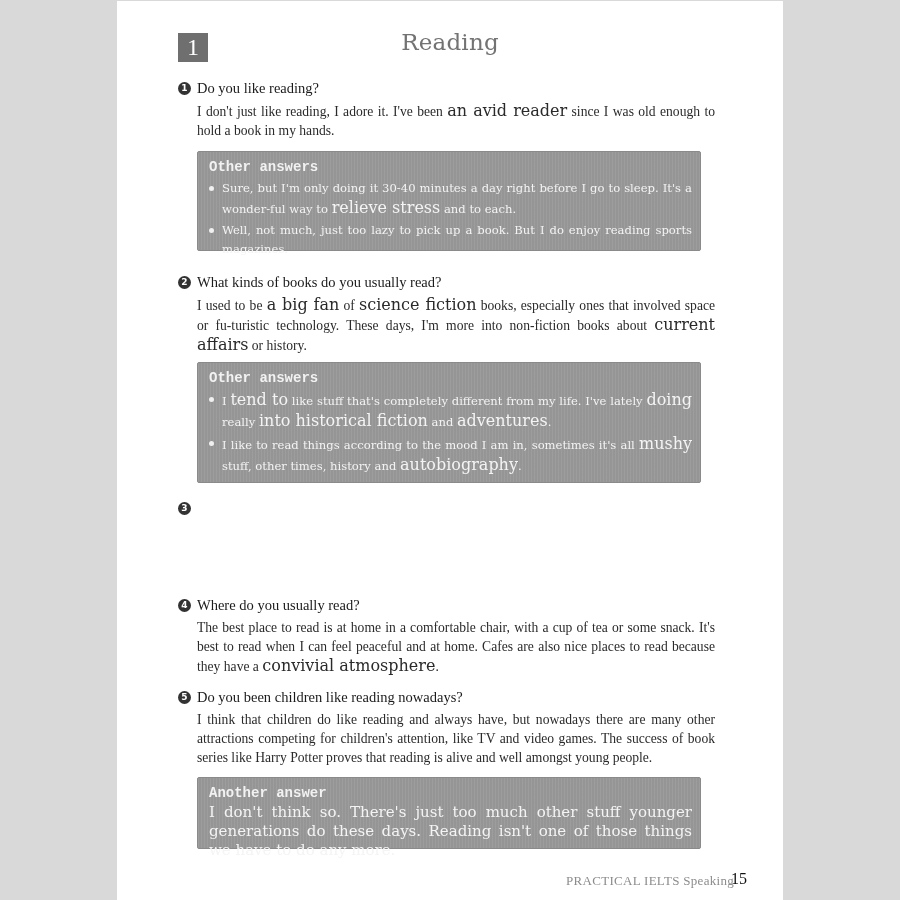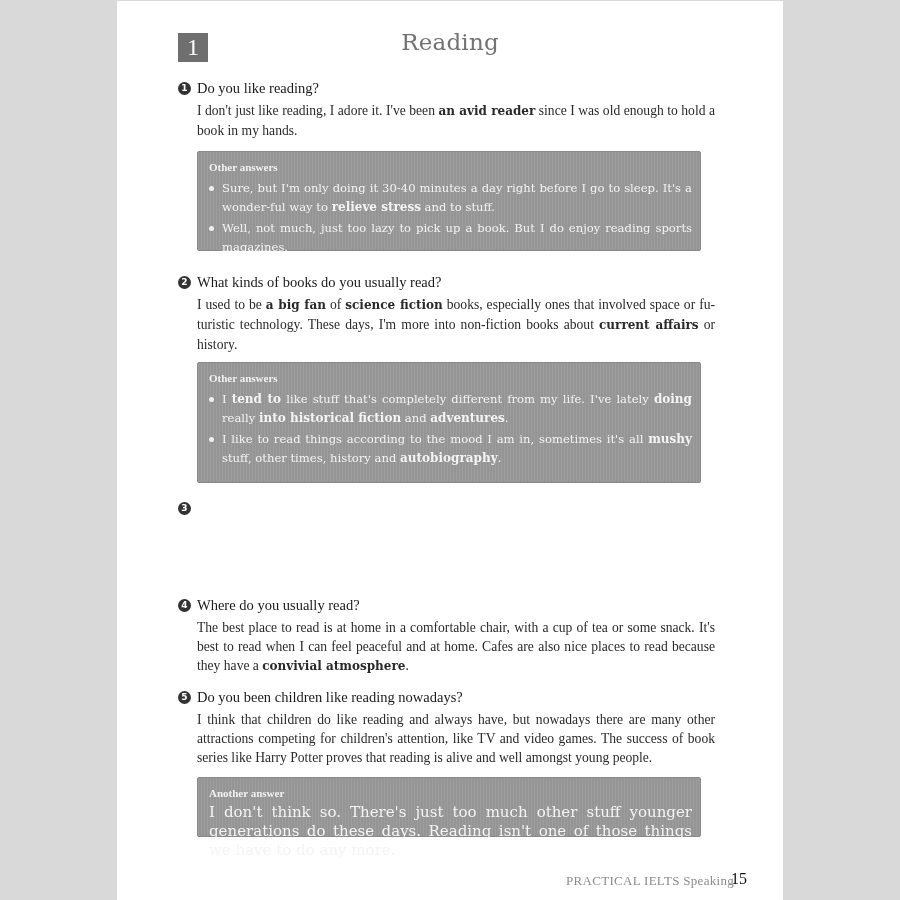--- a/index.html
+++ b/index.html
@@ -76,40 +76,40 @@
     .a {
       margin-left: 19px;
       margin-top: 3px;
       font-size: 13.6px;
       line-height: 19px;
       color: #2a2a2a;
       text-align: justify;
     }
     .a b, .box b {
       font-family: "DejaVu Serif", serif;
-      font-weight: bold;
-      font-size: 12px;
+      font-weight: normal;
+      font-size: 16px;
     }
     .box {
       position: absolute;
       left: 80px;
       width: 504px;
       background: #9a9a9a;
       background-image: repeating-linear-gradient(90deg, rgba(255,255,255,0.03) 0 1px, rgba(0,0,0,0.03) 1px 3px);
       border: 1px solid #8a8a8a;
       border-radius: 2px;
       padding: 5px 8px 4px 11px;
       box-sizing: border-box;
       color: #f4f4f4;
       font-family: "DejaVu Serif", serif;
     }
     .box-title {
-      font-size: 11px;
+      font-size: 14px;
       line-height: 20px;
-      font-family: Liberation Serif, serif;
+      font-family: Liberation Mono, monospace;
       font-weight: bold;
       color: #f2f2f2;
     }
     .box ul {
       list-style: none;
       margin: 0;
       padding: 0;
     }
     .box li {
       position: relative;
@@ -166,21 +166,21 @@
   <div class="qa" style="top:77px;">
     <div class="q">
       <span class="q-num">1</span>
       <span>Do you like reading?</span>
     </div>
     <div class="a"><span>I don't just like reading, I adore it. I've been </span><b>an avid reader</b><span> since I was old enough to hold a book in my hands.</span></div>
   </div>
   <div class="box" style="top:150px;height:100px;">
     <div class="box-title">Other answers</div>
     <ul>
-        <li><span>Sure, but I'm only doing it 30-40 minutes a day right before I go to sleep. It's a wonder-ful way to </span><b>relieve stress</b><span> and to stuff.</span></li>
+        <li><span>Sure, but I'm only doing it 30-40 minutes a day right before I go to sleep. It's a wonder-ful way to </span><b>relieve stress</b><span> and to each.</span></li>
         <li><span>Well, not much, just too lazy to pick up a book. But I do enjoy reading sports magazines.</span></li>
       </ul>
   </div>
 
   <div class="qa" style="top:271px;">
     <div class="q">
       <span class="q-num">2</span>
       <span>What kinds of books do you usually read?</span>
     </div>
     <div class="a"><span>I used to be </span><b>a big fan</b><span> of </span><b>science fiction</b><span> books, especially ones that involved space or fu-turistic technology. These days, I'm more into non-fiction books about </span><b>current affairs</b><span> or history.</span></div>
@@ -207,20 +207,20 @@
     <div class="a"><span>The best place to read is at home in a comfortable chair, with a cup of tea or some snack. It's best to read when I can feel peaceful and at home. Cafes are also nice places to read because they have a </span><b>convivial atmosphere</b><span>.</span></div>
   </div>
 
   <div class="qa" style="top:686px;">
     <div class="q">
       <span class="q-num">5</span>
       <span>Do you been children like reading nowadays?</span>
     </div>
     <div class="a"><span>I think that children do like reading and always have, but nowadays there are many other attractions competing for children's attention, like TV and video games. The success of book series like Harry Potter proves that reading is alive and well amongst young people.</span></div>
   </div>
-  <div class="box" style="top:776px;height:60px;">
+  <div class="box" style="top:776px;height:72px;">
     <div class="box-title">Another answer</div>
     <p>I don't think so. There's just too much other stuff younger generations do these days. Reading isn't one of those things we have to do any more.</p>
   </div>
 
   <div class="footer">PRACTICAL IELTS Speaking</div>
   <div class="page-number">15</div>
 </div>
 
 </body></html>

